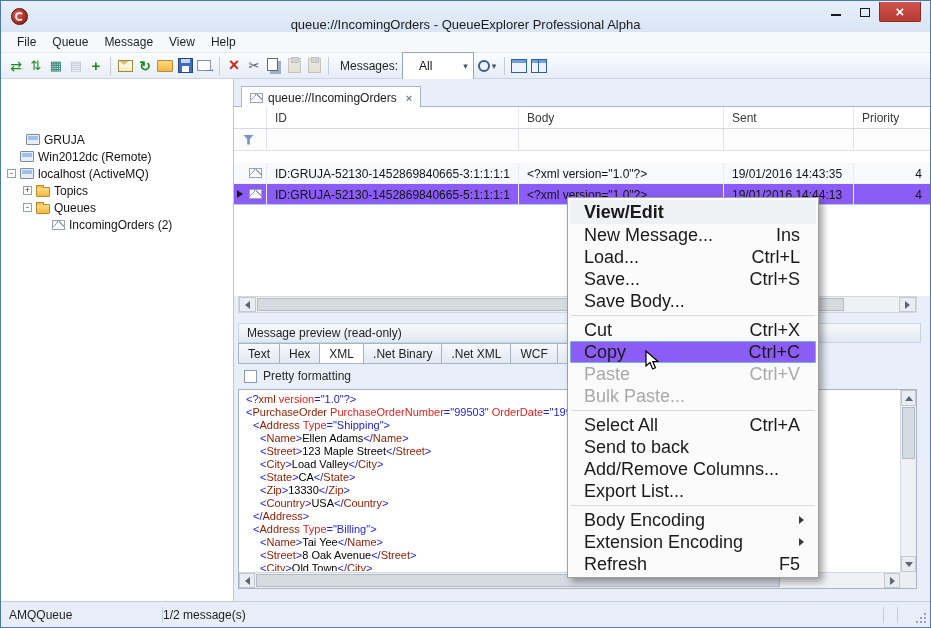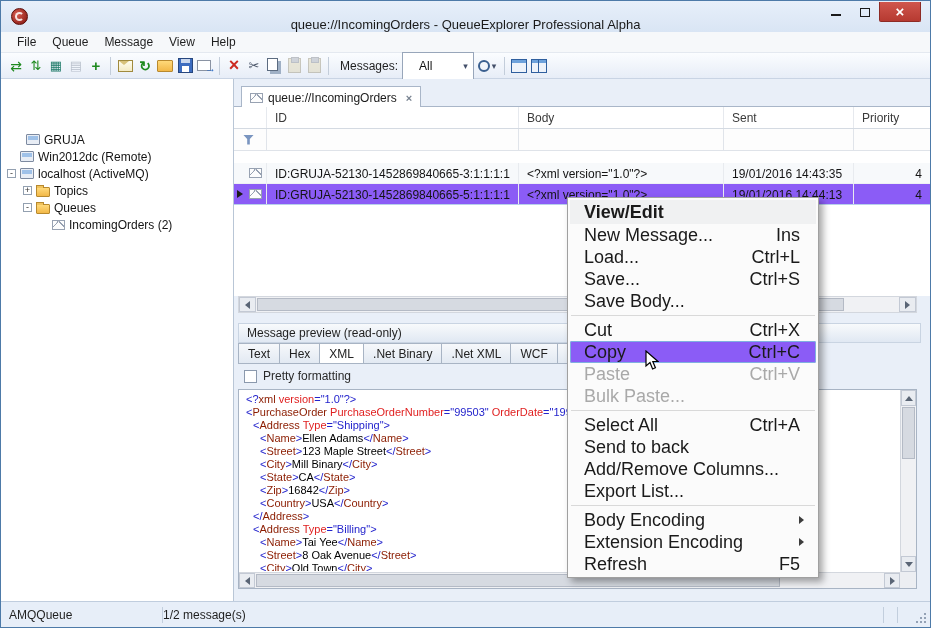--- a/index.html
+++ b/index.html
@@ -339,23 +339,23 @@
       <span class="pretty-label">Pretty formatting</span>
     </div>
 
     <div class="xml-box">
       <div class="xml-content" id="xml-content">
           <div class="xline" style="padding-left: 0px;"><span class="tk-punc">&lt;?</span><span class="tk-tag">xml</span><span class="tk-text"> </span><span class="tk-attr">version</span><span class="tk-punc">=</span><span class="tk-val">"1.0"</span><span class="tk-punc">?&gt;</span></div>
           <div class="xline" style="padding-left: 0px;"><span class="tk-punc">&lt;</span><span class="tk-tag">PurchaseOrder</span><span class="tk-text"> </span><span class="tk-attr">PurchaseOrderNumber</span><span class="tk-punc">=</span><span class="tk-val">"99503"</span><span class="tk-text"> </span><span class="tk-attr">OrderDate</span><span class="tk-punc">=</span><span class="tk-val">"199</span></div>
           <div class="xline" style="padding-left: 7px;"><span class="tk-punc">&lt;</span><span class="tk-tag">Address</span><span class="tk-text"> </span><span class="tk-attr">Type</span><span class="tk-punc">=</span><span class="tk-val">"Shipping"</span><span class="tk-punc">&gt;</span></div>
           <div class="xline" style="padding-left: 14px;"><span class="tk-punc">&lt;</span><span class="tk-tag">Name</span><span class="tk-punc">&gt;</span><span class="tk-text">Ellen Adams</span><span class="tk-punc">&lt;/</span><span class="tk-tag">Name</span><span class="tk-punc">&gt;</span></div>
           <div class="xline" style="padding-left: 14px;"><span class="tk-punc">&lt;</span><span class="tk-tag">Street</span><span class="tk-punc">&gt;</span><span class="tk-text">123 Maple Street</span><span class="tk-punc">&lt;/</span><span class="tk-tag">Street</span><span class="tk-punc">&gt;</span></div>
-          <div class="xline" style="padding-left: 14px;"><span class="tk-punc">&lt;</span><span class="tk-tag">City</span><span class="tk-punc">&gt;</span><span class="tk-text">Mill Binary</span><span class="tk-punc">&lt;/</span><span class="tk-tag">City</span><span class="tk-punc">&gt;</span></div>
+          <div class="xline" style="padding-left: 14px;"><span class="tk-punc">&lt;</span><span class="tk-tag">City</span><span class="tk-punc">&gt;</span><span class="tk-text">Load Valley</span><span class="tk-punc">&lt;/</span><span class="tk-tag">City</span><span class="tk-punc">&gt;</span></div>
           <div class="xline" style="padding-left: 14px;"><span class="tk-punc">&lt;</span><span class="tk-tag">State</span><span class="tk-punc">&gt;</span><span class="tk-text">CA</span><span class="tk-punc">&lt;/</span><span class="tk-tag">State</span><span class="tk-punc">&gt;</span></div>
-          <div class="xline" style="padding-left: 14px;"><span class="tk-punc">&lt;</span><span class="tk-tag">Zip</span><span class="tk-punc">&gt;</span><span class="tk-text">16842</span><span class="tk-punc">&lt;/</span><span class="tk-tag">Zip</span><span class="tk-punc">&gt;</span></div>
+          <div class="xline" style="padding-left: 14px;"><span class="tk-punc">&lt;</span><span class="tk-tag">Zip</span><span class="tk-punc">&gt;</span><span class="tk-text">13330</span><span class="tk-punc">&lt;/</span><span class="tk-tag">Zip</span><span class="tk-punc">&gt;</span></div>
           <div class="xline" style="padding-left: 14px;"><span class="tk-punc">&lt;</span><span class="tk-tag">Country</span><span class="tk-punc">&gt;</span><span class="tk-text">USA</span><span class="tk-punc">&lt;/</span><span class="tk-tag">Country</span><span class="tk-punc">&gt;</span></div>
           <div class="xline" style="padding-left: 7px;"><span class="tk-punc">&lt;/</span><span class="tk-tag">Address</span><span class="tk-punc">&gt;</span></div>
           <div class="xline" style="padding-left: 7px;"><span class="tk-punc">&lt;</span><span class="tk-tag">Address</span><span class="tk-text"> </span><span class="tk-attr">Type</span><span class="tk-punc">=</span><span class="tk-val">"Billing"</span><span class="tk-punc">&gt;</span></div>
           <div class="xline" style="padding-left: 14px;"><span class="tk-punc">&lt;</span><span class="tk-tag">Name</span><span class="tk-punc">&gt;</span><span class="tk-text">Tai Yee</span><span class="tk-punc">&lt;/</span><span class="tk-tag">Name</span><span class="tk-punc">&gt;</span></div>
           <div class="xline" style="padding-left: 14px;"><span class="tk-punc">&lt;</span><span class="tk-tag">Street</span><span class="tk-punc">&gt;</span><span class="tk-text">8 Oak Avenue</span><span class="tk-punc">&lt;/</span><span class="tk-tag">Street</span><span class="tk-punc">&gt;</span></div>
           <div class="xline" style="padding-left: 14px;"><span class="tk-punc">&lt;</span><span class="tk-tag">City</span><span class="tk-punc">&gt;</span><span class="tk-text">Old Town</span><span class="tk-punc">&lt;/</span><span class="tk-tag">City</span><span class="tk-punc">&gt;</span></div>
         </div>
       <div class="vscroll">
         <span class="vsbtn u">
             <span class="tri-u"></span>

